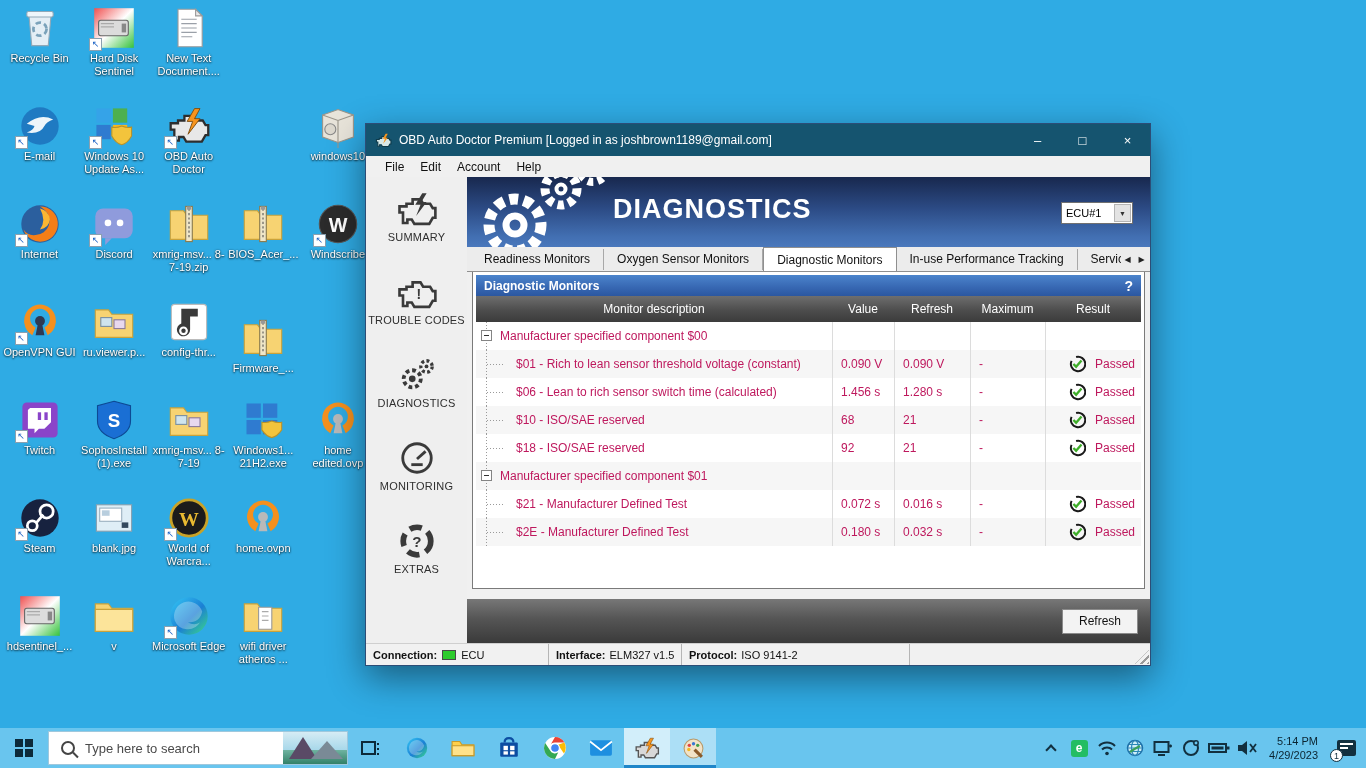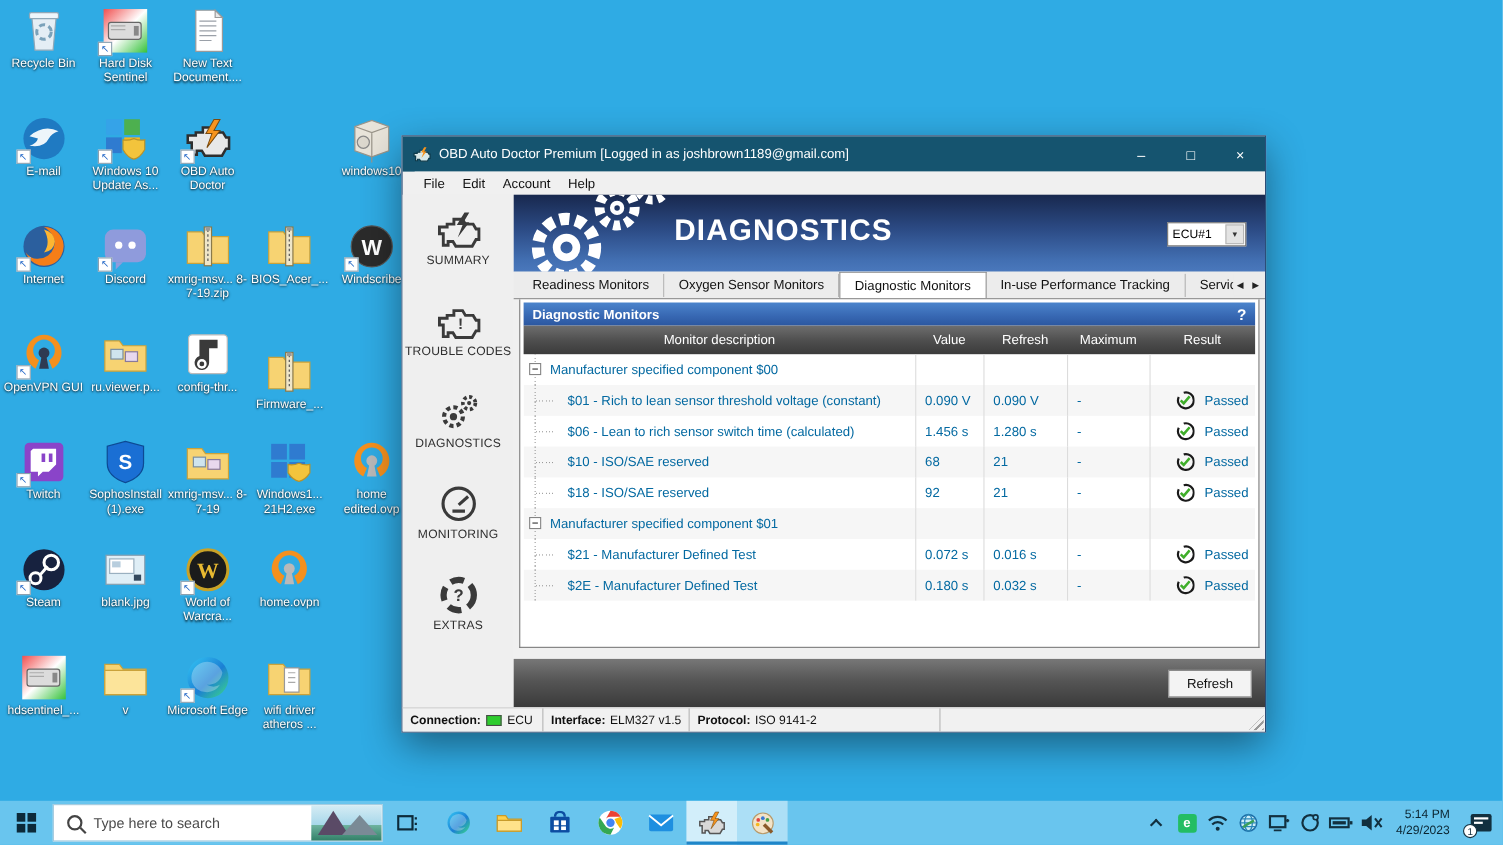--- a/index.html
+++ b/index.html
@@ -59,21 +59,21 @@
     color:#fff; font-size:12px; font-weight:bold; display:flex; align-items:center; padding:0 8px; }
   .panel-title { flex:1; }
   .panel-help { font-size:14px; font-weight:bold; }
 
   .tbl-header { height:26px; flex:none; background:linear-gradient(180deg,#6e6e6e 0%, #4d4d4d 55%, #3b3b3b 100%);
     color:#fff; font-size:12px; display:flex; align-items:center; }
   .th { text-align:center; }
   .th-desc { width:356px; } .th-val { width:62px; } .th-min { width:76px; } .th-max { width:75px; } .th-res { flex:1; }
 
   .tbl-body { flex:1; overflow:hidden; }
-  .tbl-row { height:28px; display:flex; align-items:stretch; font-size:12px; color:#0369a1; }
+  .tbl-row { height:28px; display:flex; align-items:stretch; font-size:12px; color:#be185d; }
   .tbl-row:nth-child(even) { background:#f6f6f6; }
   .cell { display:flex; align-items:center; }
   .cell-desc { width:356px; position:relative; }
   .cell-val { width:62px; border-left:1px solid #dcdcdc; padding-left:8px; }
   .cell-min { width:76px; border-left:1px solid #dcdcdc; padding-left:8px; }
   .cell-max { width:75px; border-left:1px solid #dcdcdc; padding-left:8px; }
   .cell-res { flex:1; border-left:1px solid #dcdcdc; padding-left:22px; }
   .tree-vline { position:absolute; left:10px; top:0; height:100%; width:1px;
     background-image:repeating-linear-gradient(180deg,#9a9a9a 0,#9a9a9a 1px,transparent 1px,transparent 3px); }
   .tree-box { position:absolute; left:5px; top:50%; margin-top:-6px; width:11px; height:11px; background:#fff; border:1px solid #848484; z-index:2; }
@@ -705,21 +705,21 @@
             </div>
         </div>
 
         <div class="content-footer">
           <div class="refresh-btn">Refresh</div>
         </div>
       </div>
     </div>
 
     <div class="statusbar">
-      <div class="sb-seg" style="width:128px">
+      <div class="sb-seg" style="width:183px">
         <b>Connection:</b>
         <span class="sb-led"></span>
         <span>ECU</span>
       </div>
       <div class="sb-seg" style="width:133px">
         <b>Interface:</b>
         <span>ELM327 v1.5</span>
       </div>
       <div class="sb-seg" style="width:228px">
         <b>Protocol:</b>

